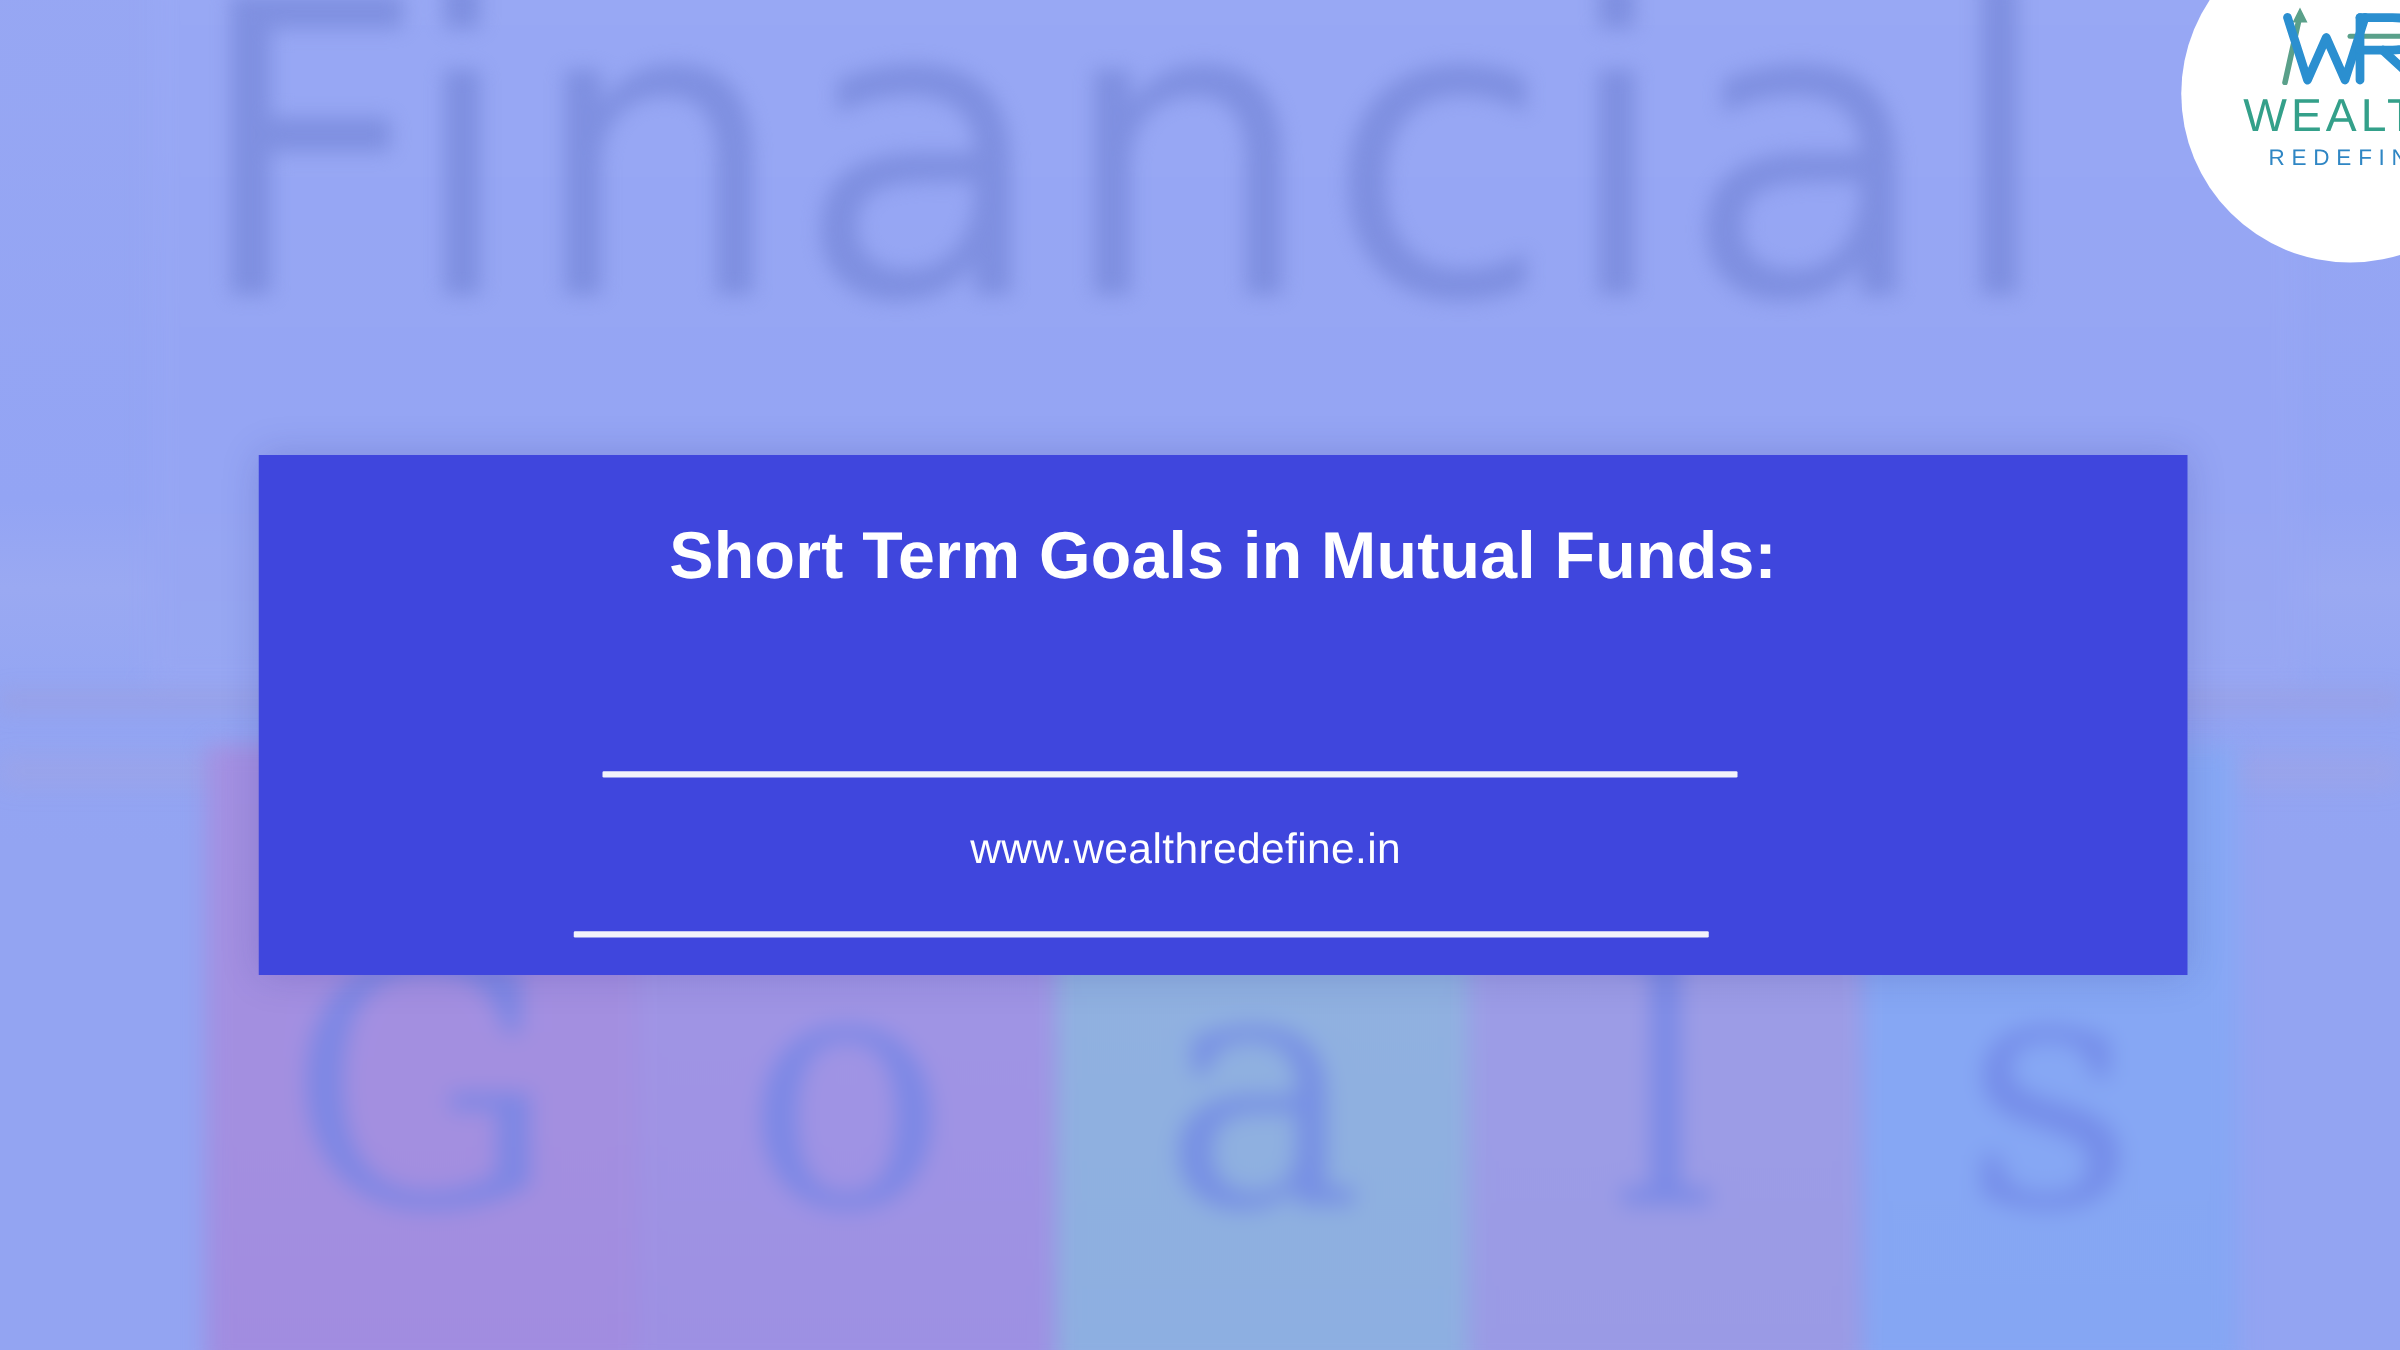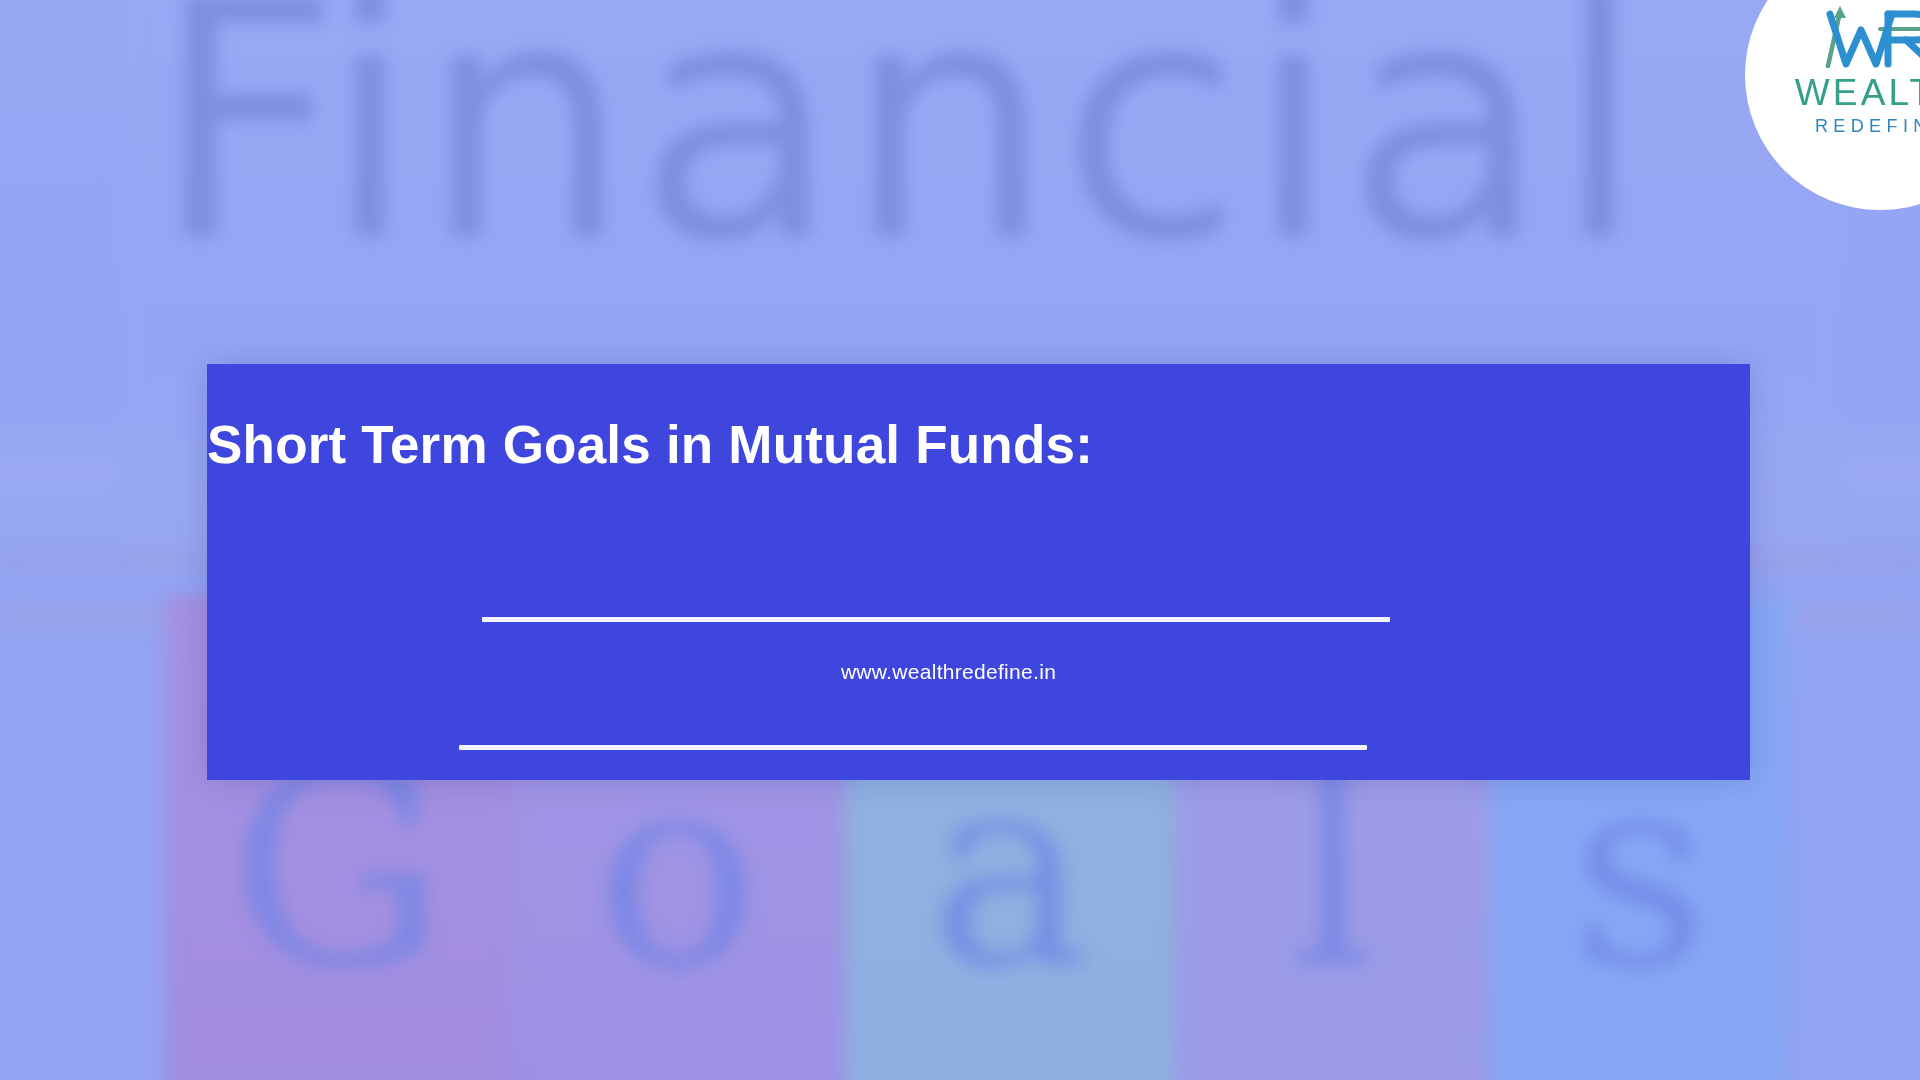--- a/index.html
+++ b/index.html
@@ -187,20 +187,21 @@
     height: 416px;
     background: #3f46dd;
     box-shadow: 0 0 30px rgba(30,30,120,.18);
   }
 
   .title-block {
     position: absolute;
     left: 0;
     right: 0;
     top: 44px;
+    text-align: center;
   }
 
   .title-line {
     color: #ffffff;
     font-family: "Liberation Sans", sans-serif;
     font-weight: bold;
     font-size: 53px;
     line-height: 74px;
     letter-spacing: .2px;
   }
@@ -218,21 +219,21 @@
   .rule-bottom { top: 381px; left: 252px; }
 
   .url-text {
     position: absolute;
     left: 0;
     right: 0;
     top: 296px;
     text-align: center;
     color: #ffffff;
     font-family: "Liberation Sans", sans-serif;
-    font-size: 21px;
+    font-size: 34px;
     font-weight: 400;
     letter-spacing: .3px;
     padding-right: 60px;
   }
 </style>
 </head>
 <body>
 
 <div id="stage">
 

